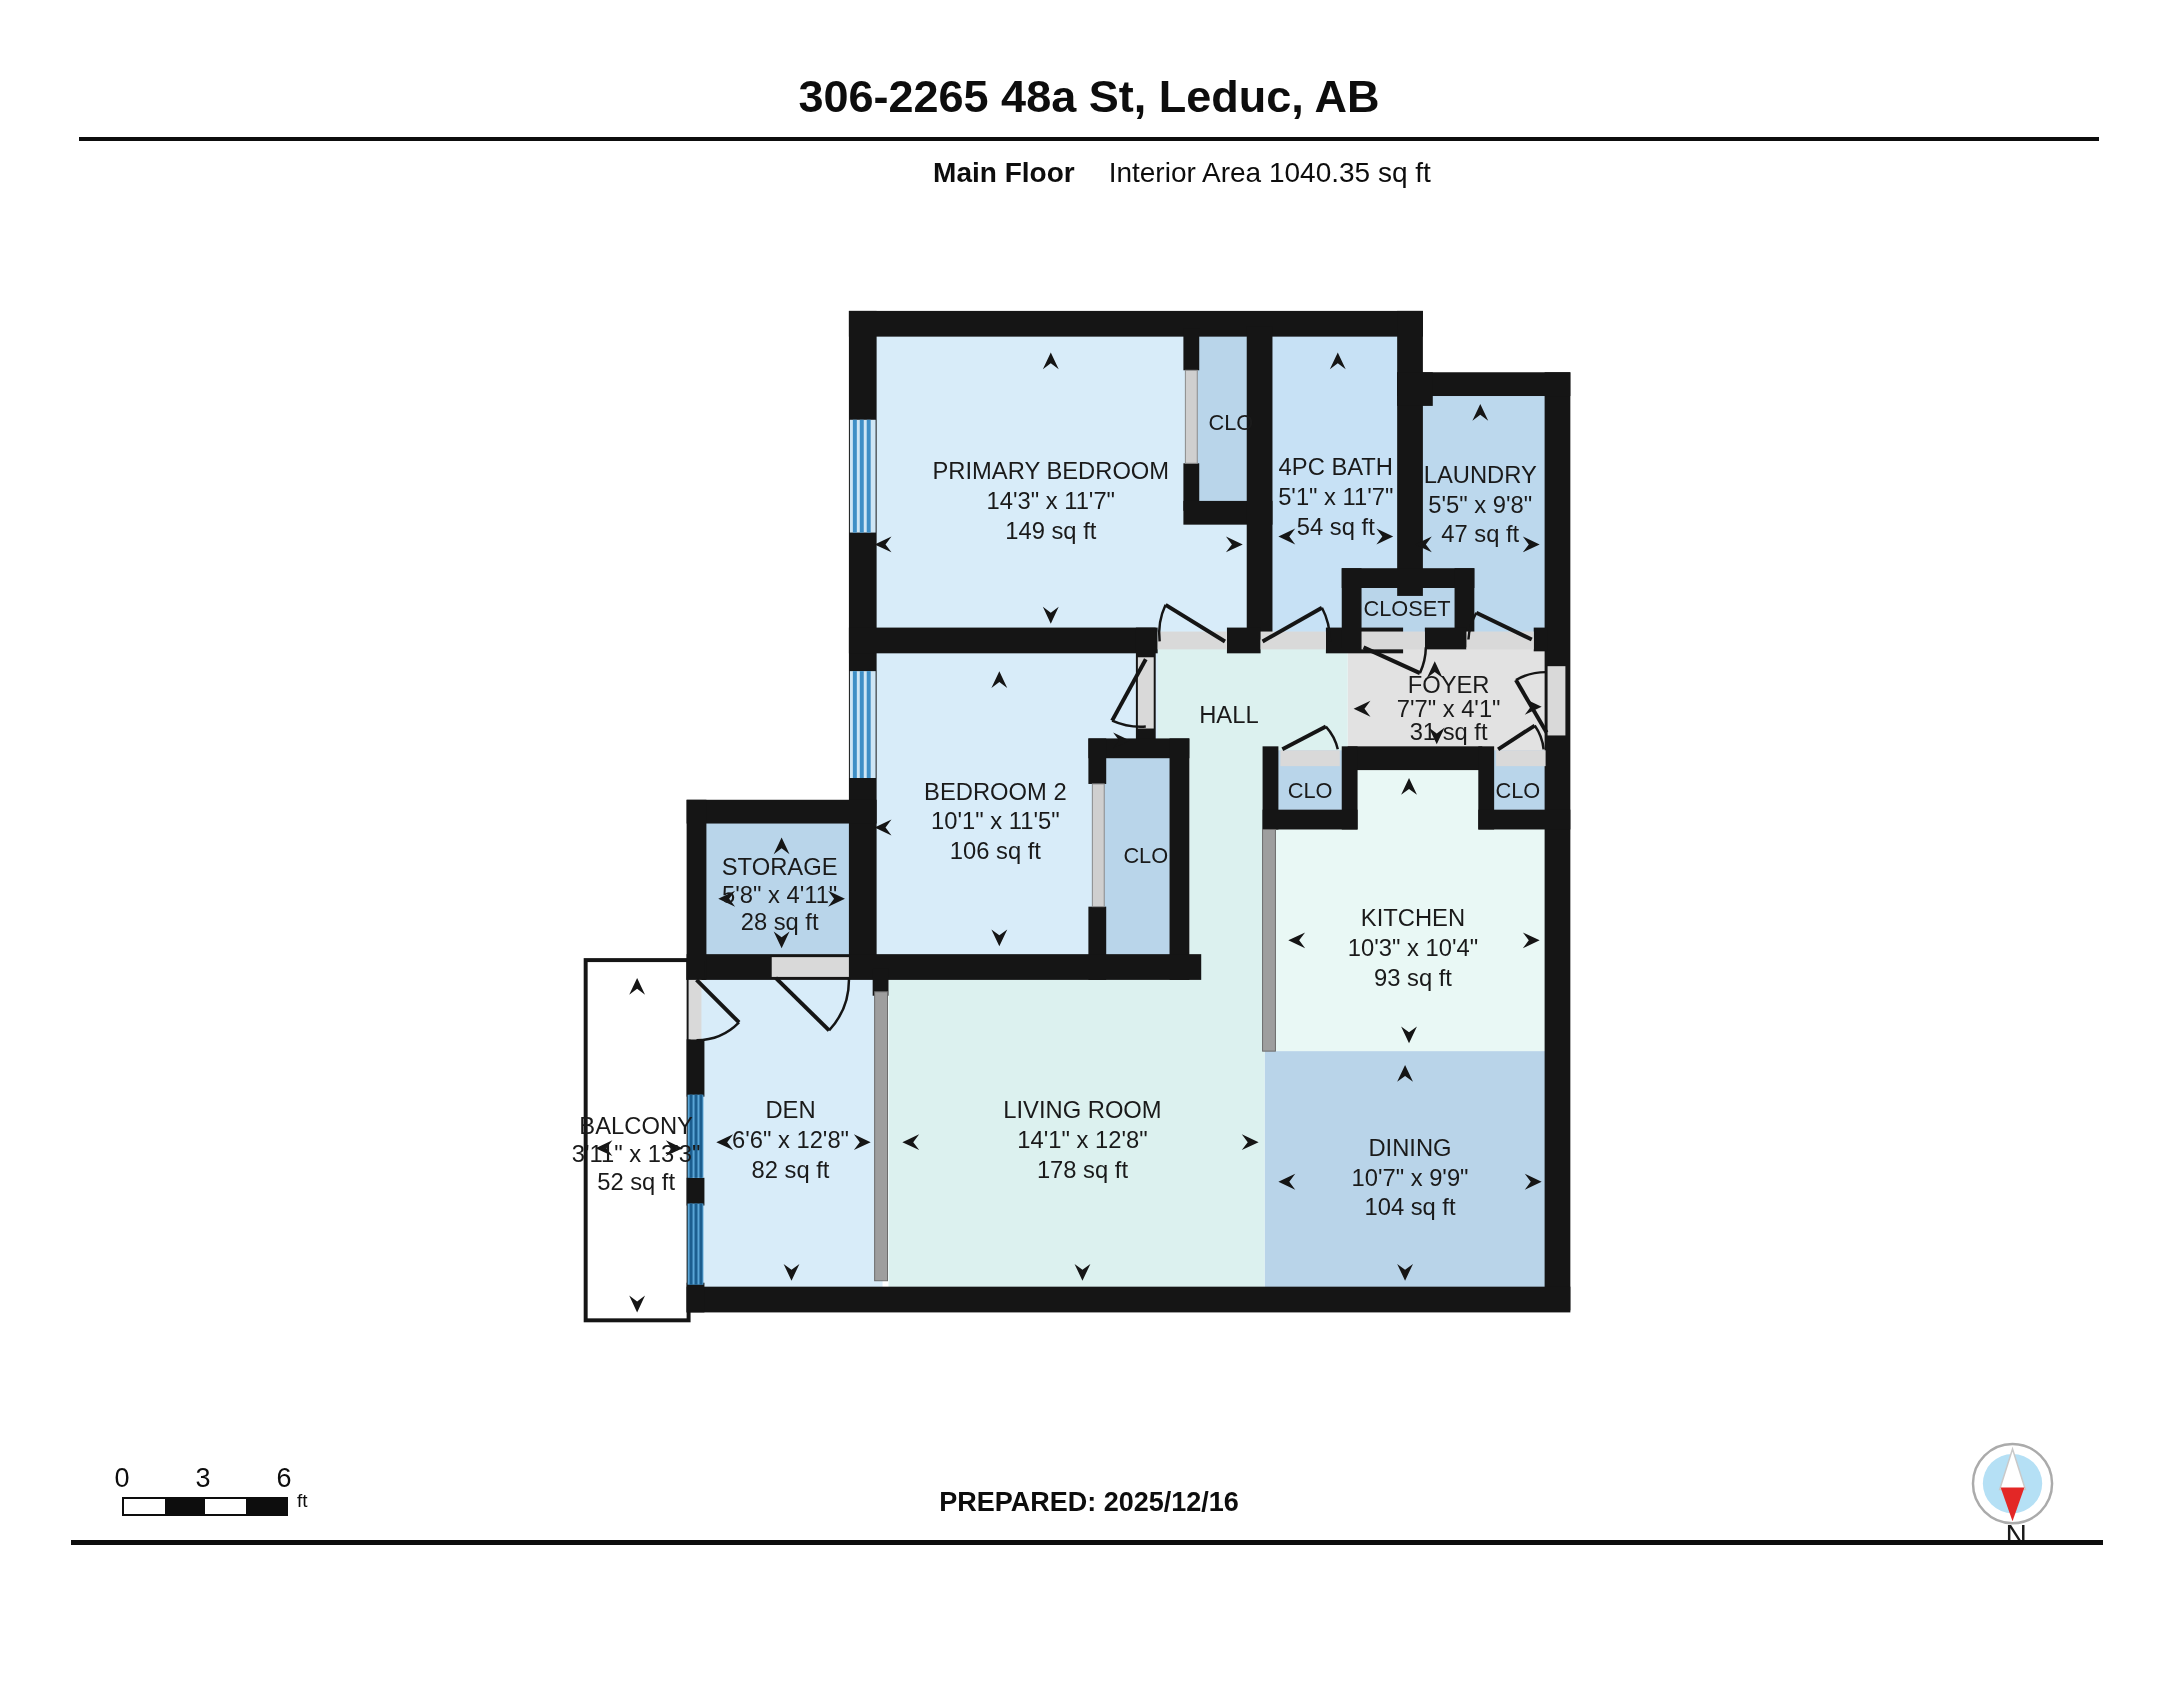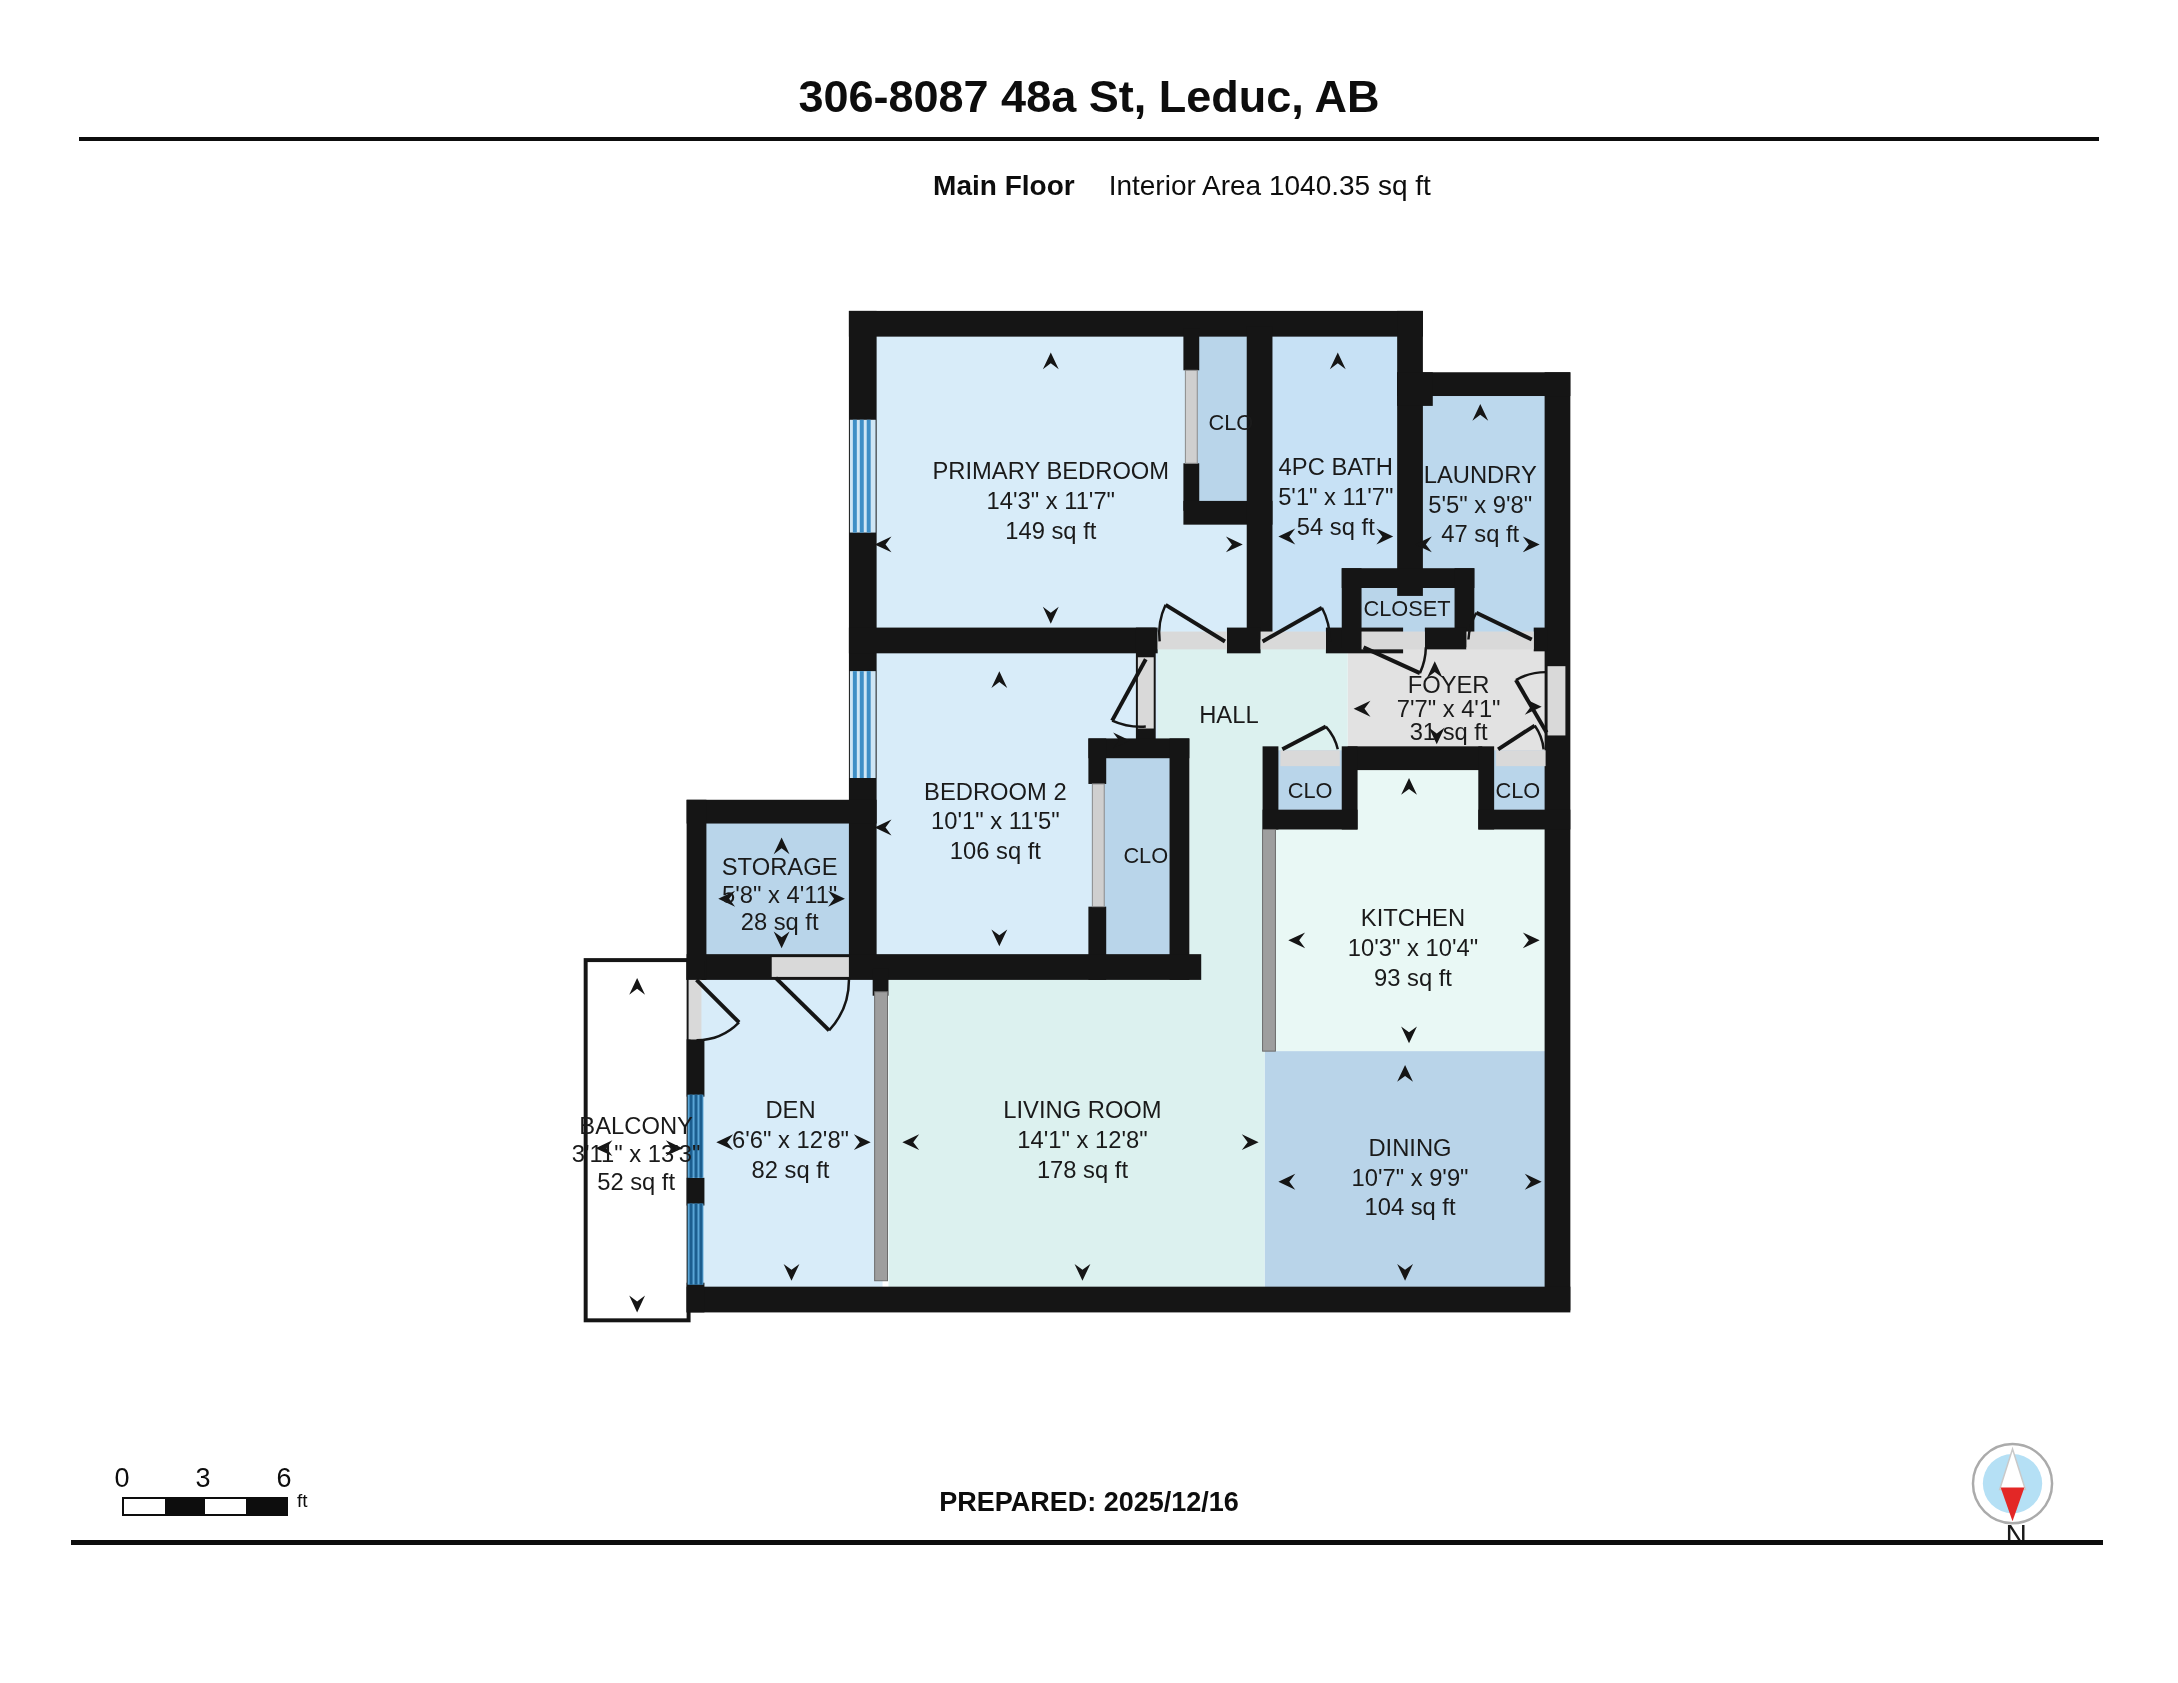--- a/index.html
+++ b/index.html
@@ -1,21 +1,21 @@
 <!DOCTYPE html>
 <html><head>
 <meta charset="utf-8">
 <style>
   html,body{margin:0;padding:0;background:#ffffff;}
   .page{position:relative;width:2178px;height:1683px;background:#ffffff;overflow:hidden;
         font-family:"Liberation Sans", sans-serif;color:#111;}
   .title{position:absolute;top:71px;left:0;right:0;text-align:center;
          font-size:45px;font-weight:bold;letter-spacing:0px;color:#0d0d0d;}
   .title-rule{position:absolute;top:137px;left:79px;width:2020px;height:4px;background:#0d0d0d;}
-  .subtitle{position:absolute;top:170px;left:1182px;transform:translateX(-50%);white-space:nowrap;
+  .subtitle{position:absolute;top:157px;left:1182px;transform:translateX(-50%);white-space:nowrap;
             font-size:28px;color:#0d0d0d;}
   .subtitle .floor{font-weight:bold;margin-right:34px;}
   .plan-svg{position:absolute;left:554px;top:297px;}
   .scalebar{position:absolute;left:122px;top:1497px;width:162px;height:15px;border:2px solid #0d0d0d;display:flex;}
   .scalebar span{flex:1 1 25%;}
   .sb-w{background:#ffffff;} .sb-b{background:#0d0d0d;}
   .sb-tick{position:absolute;top:1463px;font-size:27px;transform:translateX(-50%);color:#0d0d0d;}
   .sb-unit{position:absolute;left:297px;top:1490px;font-size:19px;color:#0d0d0d;}
   .prepared{position:absolute;left:1089px;top:1487px;transform:translateX(-50%);
             font-size:27px;color:#0d0d0d;white-space:nowrap;font-weight:bold;}
@@ -24,21 +24,21 @@
   .disclaimer{position:absolute;left:89px;top:1574px;width:2020px;font-size:25px;color:#1c1c1c;}
   .disclaimer .lead{color:#b8b8b8;}
   svg text{font-family:"Liberation Sans", sans-serif;fill:#1a1a1a;}
   .rl{font-size:24px;} .rs{font-size:22px;}
 </style>
 </head>
 <body>
 
 <div class="page">
 
-  <div class="title">306-8087 48a St, Leduc, AB</div>
+  <div class="title">306-2265 48a St, Leduc, AB</div>
   <div class="title-rule"></div>
   <div class="subtitle">
     <span class="floor">Main Floor</span><span>Interior Area 1040.35 sq ft</span>
   </div>
 
   <svg class="plan-svg" width="1049" height="1059" viewBox="560 300 1060 1070">
     <defs>
       <path id="arw" d="M0,0 L-17,-8 L-11,0 L-17,8 Z" fill="#151515"></path>
     </defs>
 

